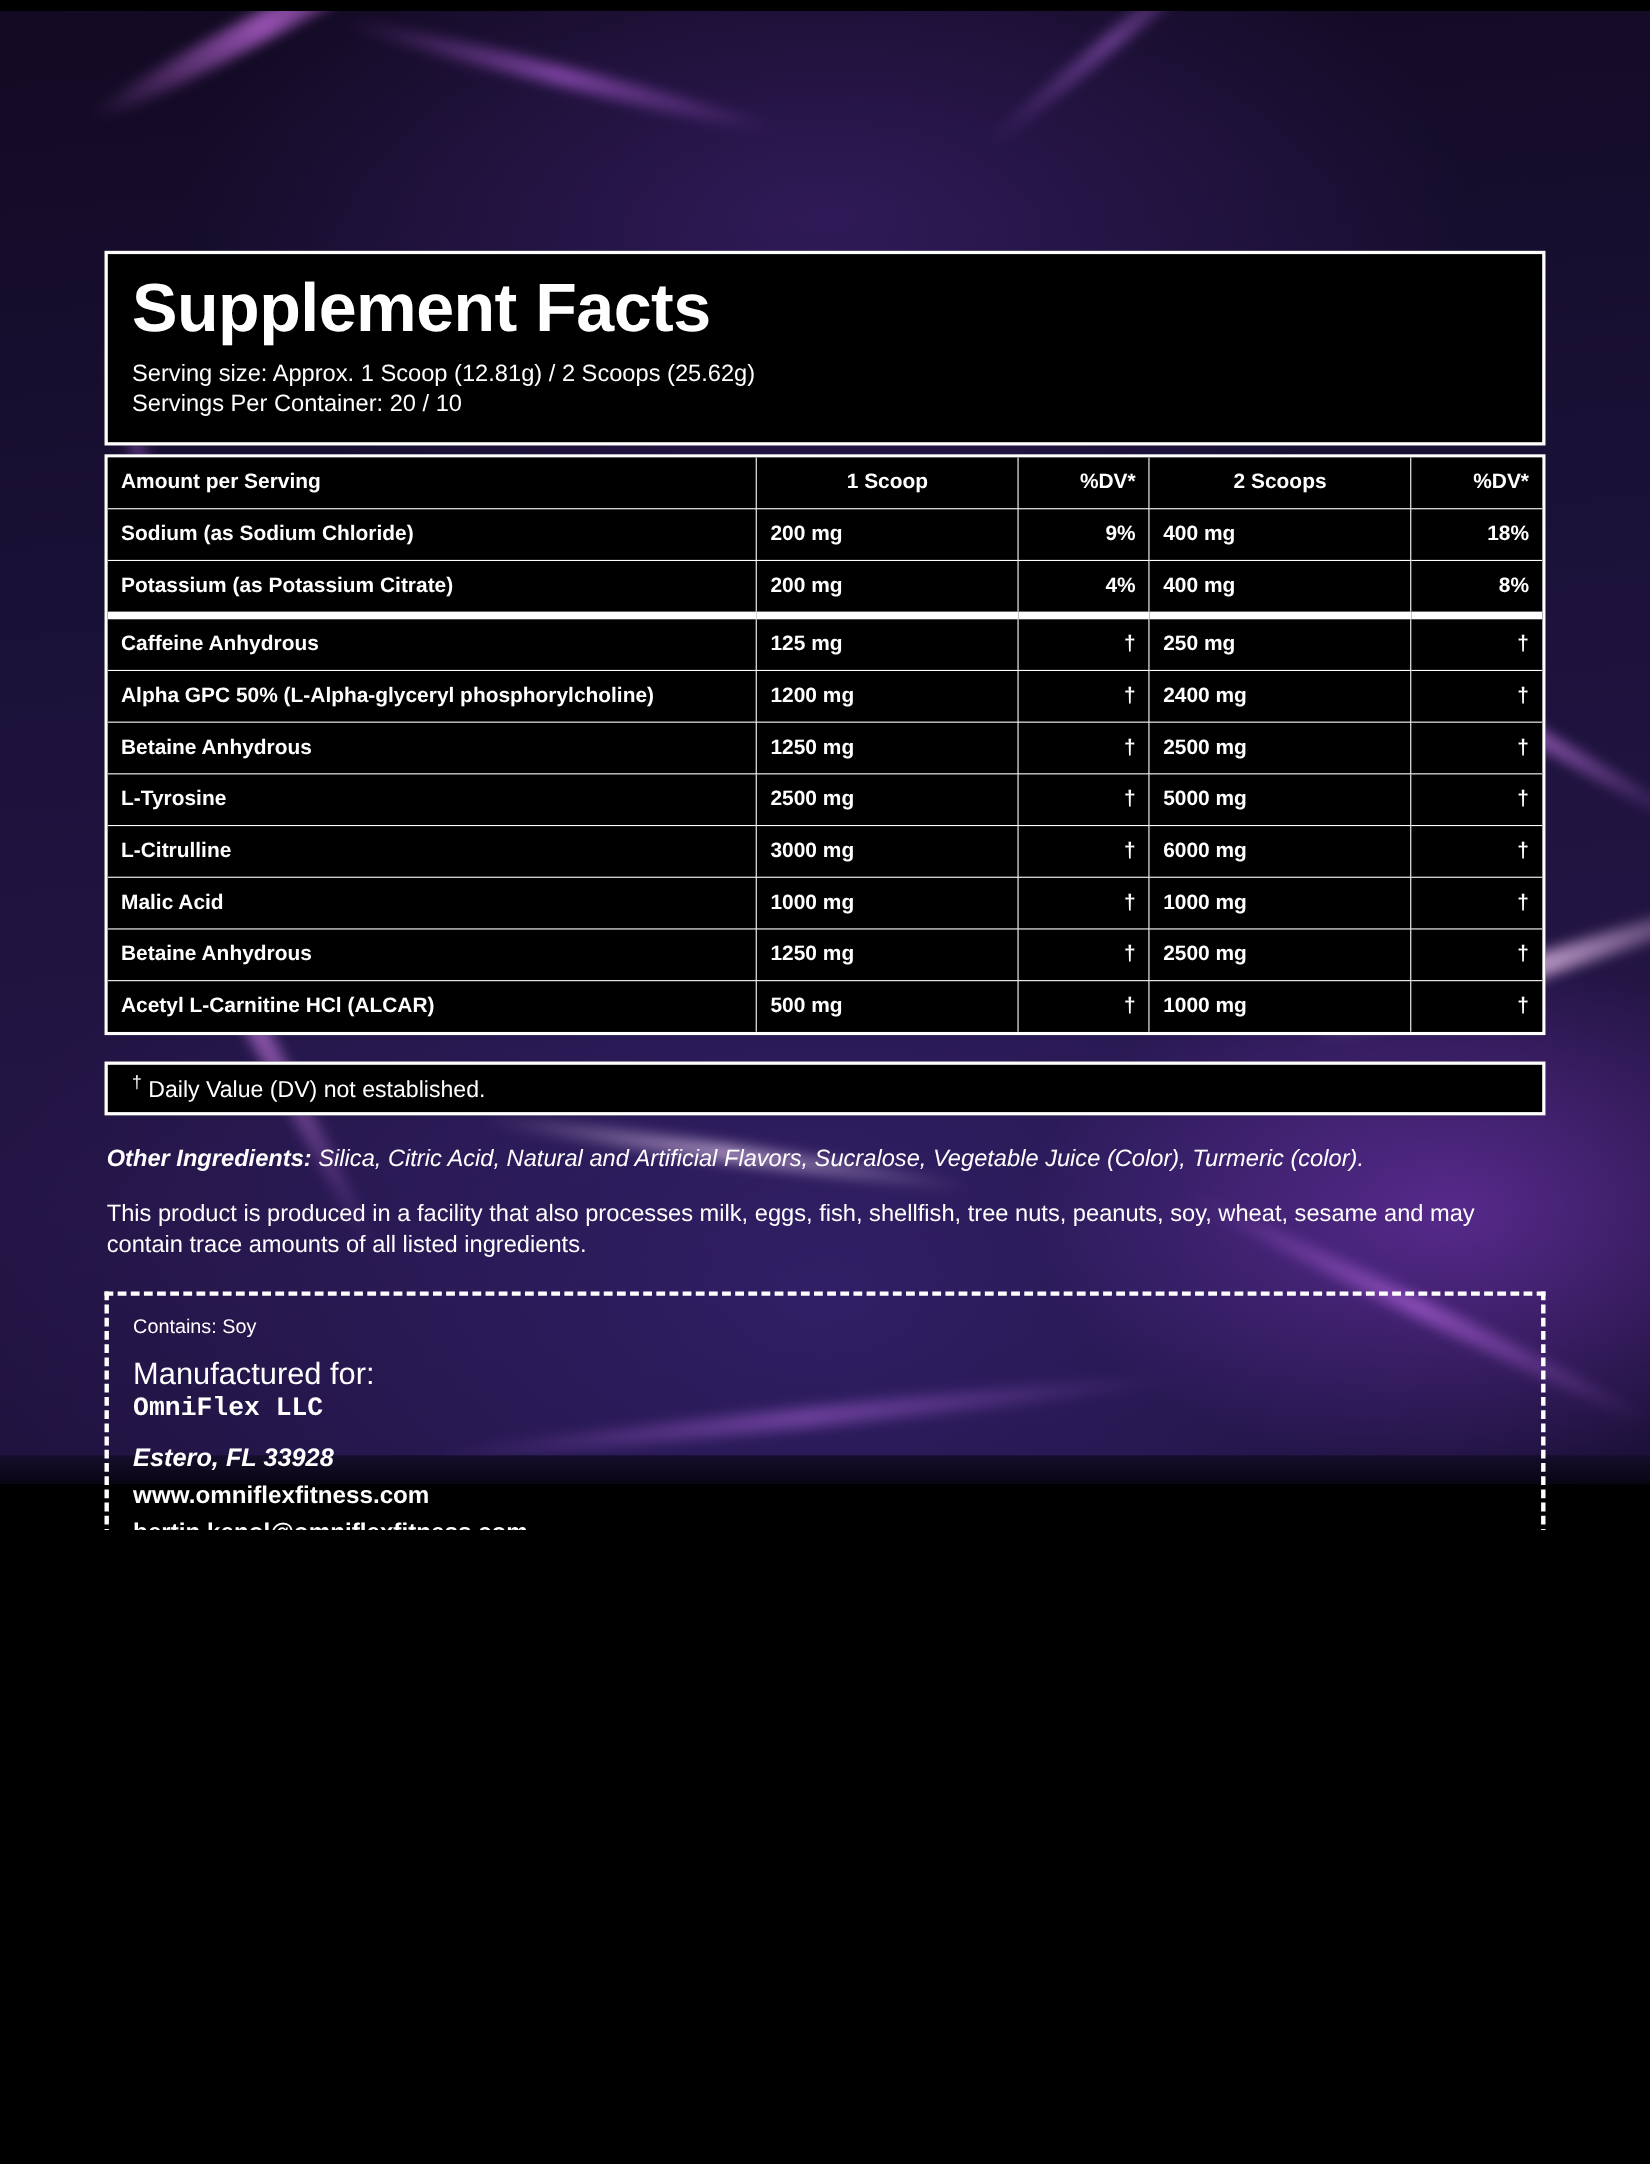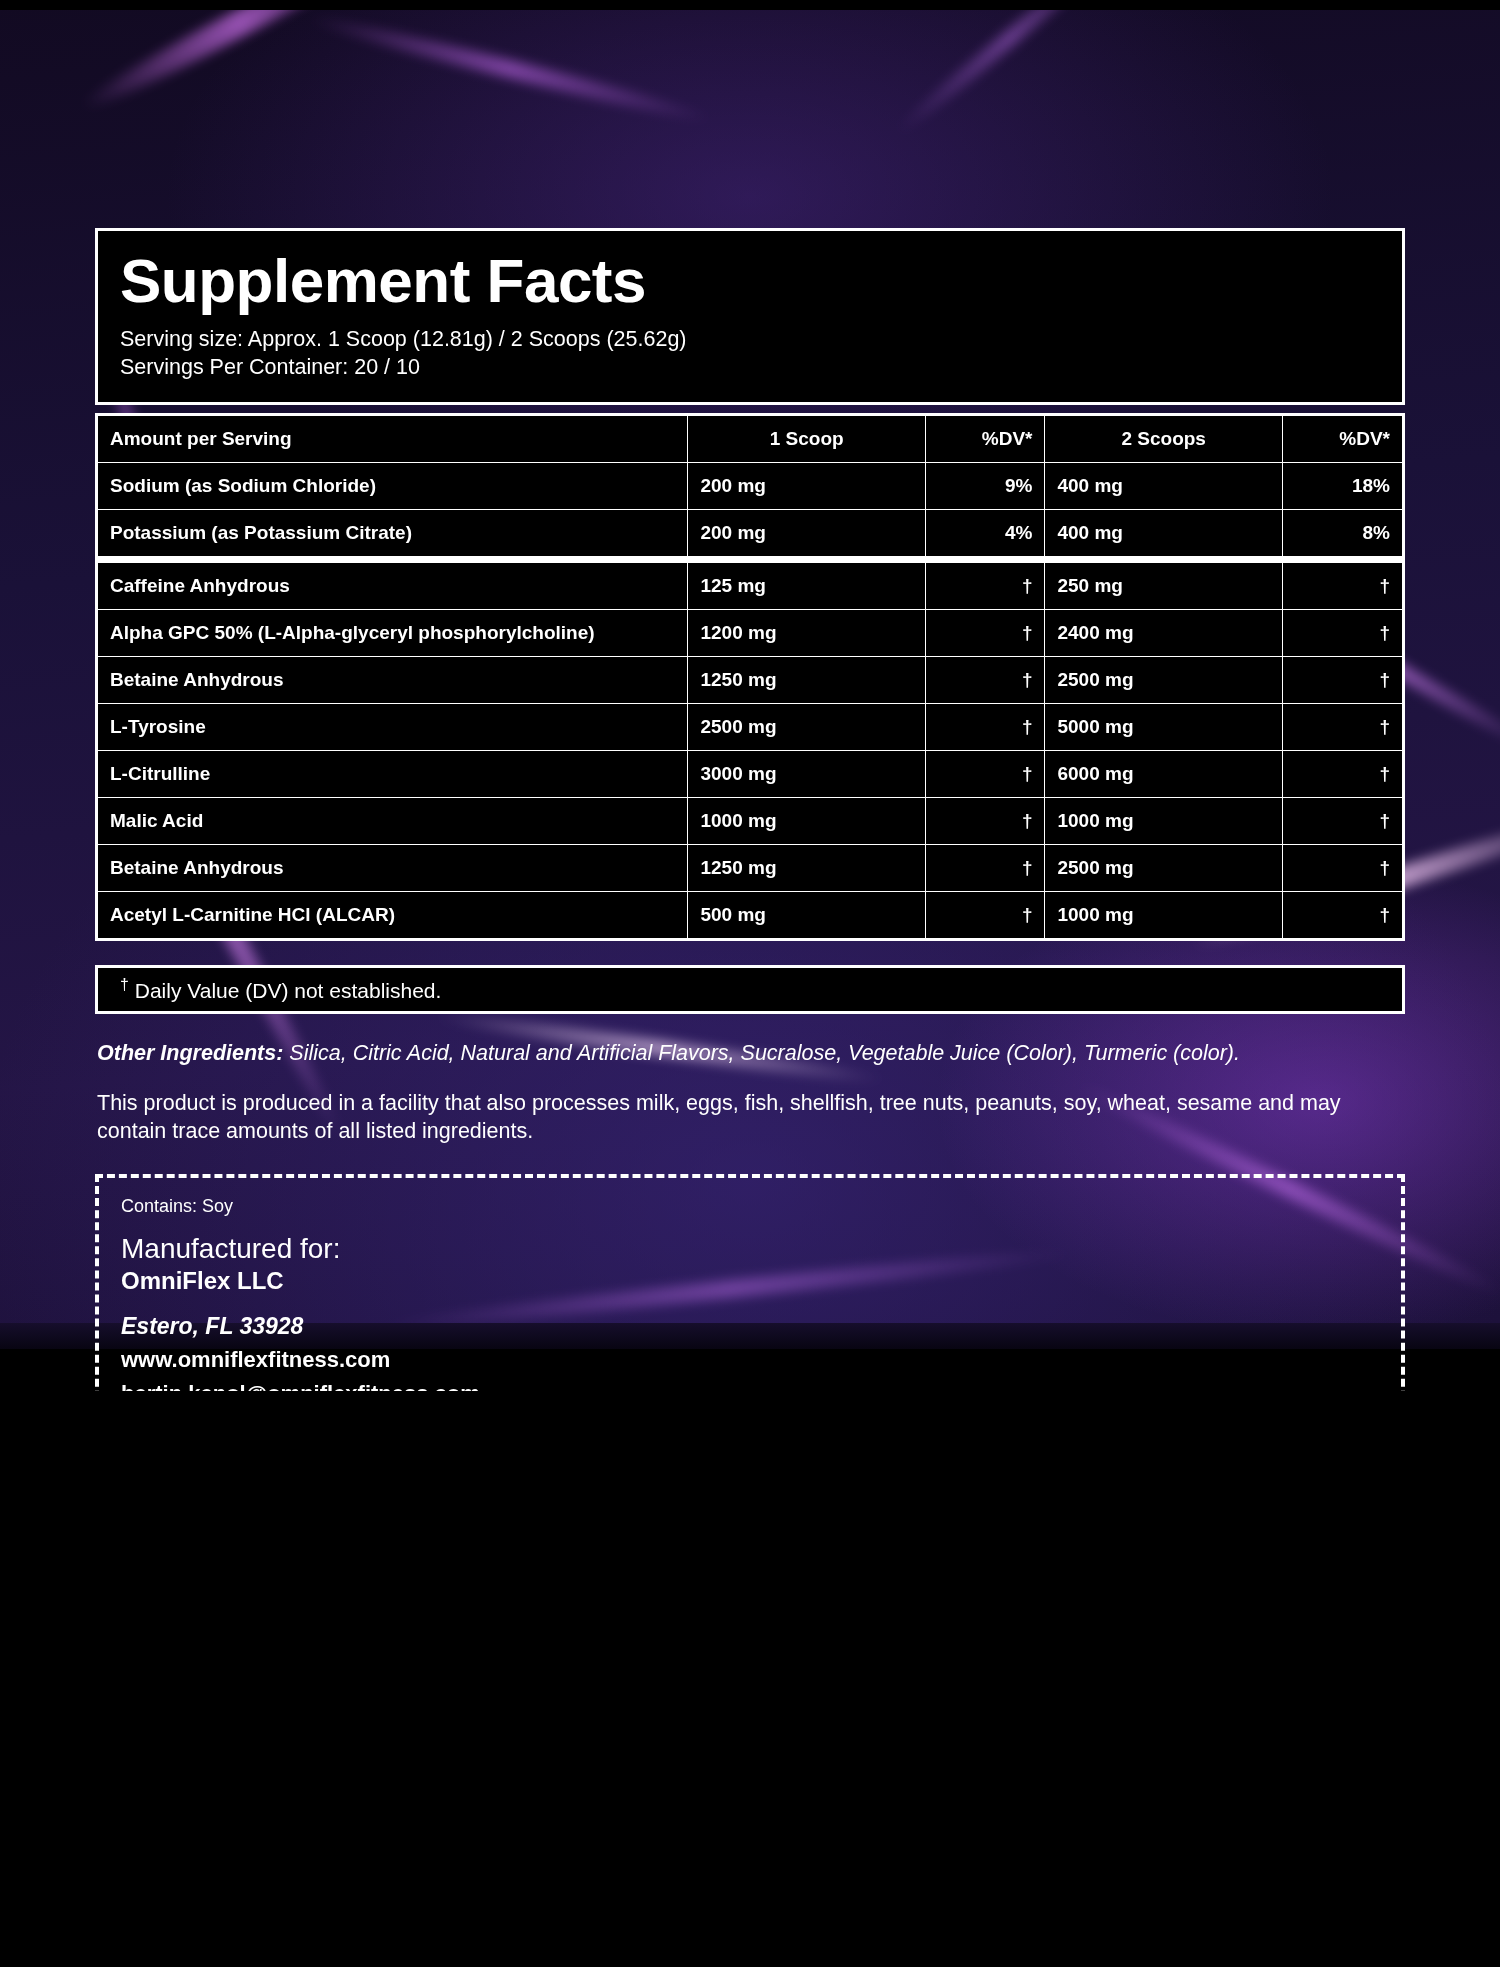--- a/index.html
+++ b/index.html
@@ -188,20 +188,21 @@
   .mfr-label {
     color: #ffffff;
     font-size: 28px;
     line-height: 1.15;
   }
   .mfr-name {
     color: #ffffff;
     font-size: 24px;
     font-weight: bold;
     margin-top: 2px;
+    font-family: Liberation Mono, monospace;
   }
   .addr {
     color: #ffffff;
     font-size: 23px;
     font-weight: bold;
     font-style: italic;
     margin-top: 18px;
   }
   .contact {
     color: #ffffff;

